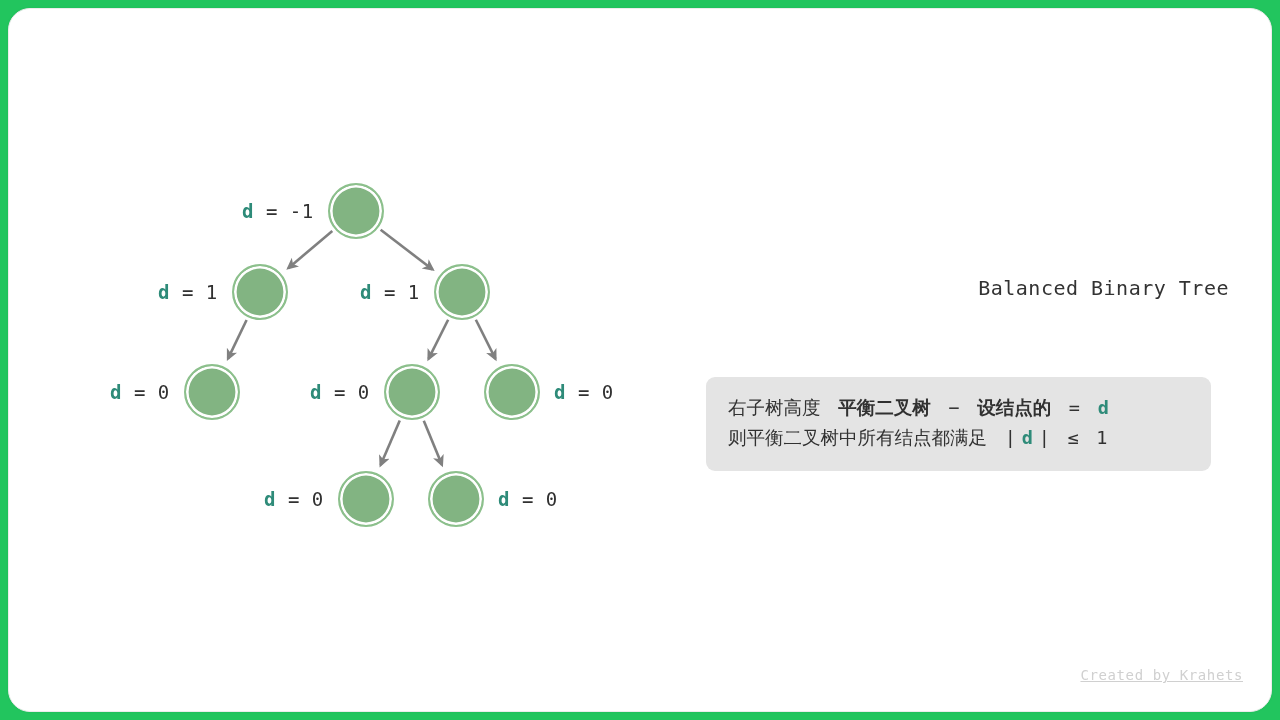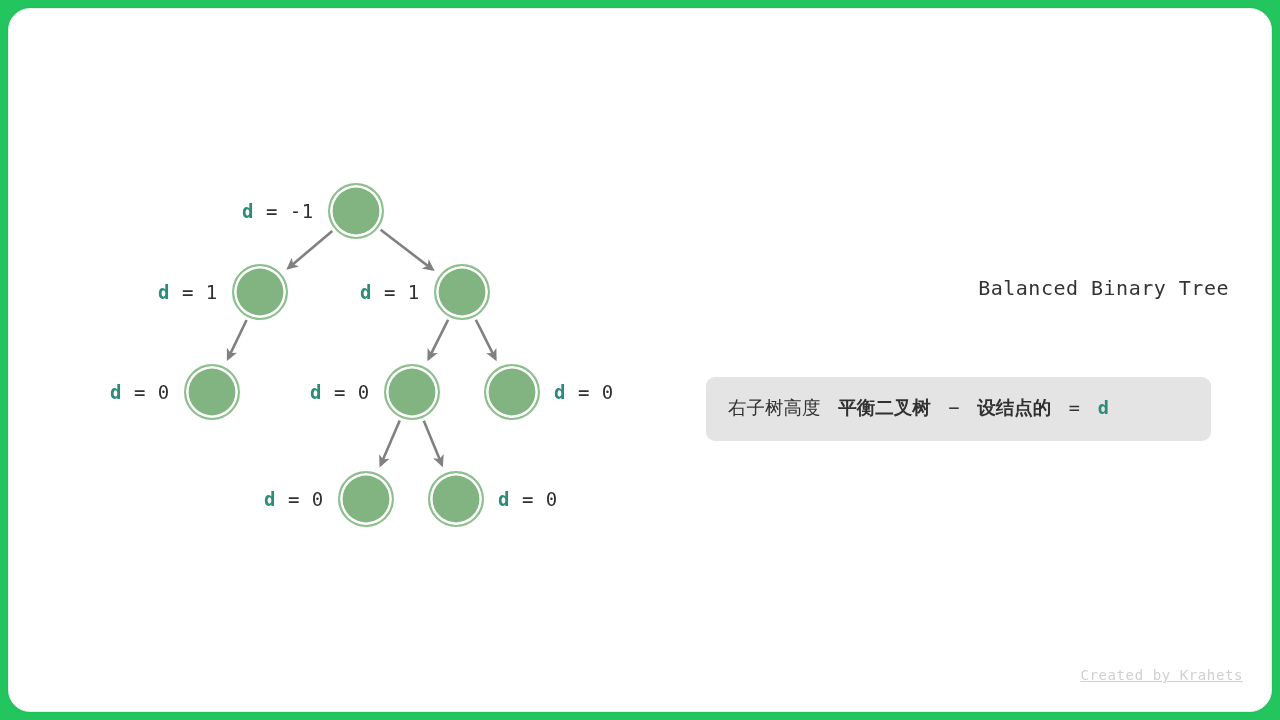--- a/index.html
+++ b/index.html
@@ -192,19 +192,30 @@
           <span class="b">平衡二叉树</span>
           <span>&nbsp;</span>
           <span class="mono">−</span>
           <span>&nbsp;</span>
           <span class="b">设结点的</span>
           <span>&nbsp;</span>
           <span class="mono">=</span>
           <span>&nbsp;</span>
           <span class="d">d</span>
         </div>
+        <div class="info-line">
+          <span>则平衡二叉树中所有结点都满足</span>
+          <span>&nbsp;</span>
+          <span class="mono">|</span>
+          <span class="d">d</span>
+          <span class="mono">|</span>
+          <span>&nbsp;</span>
+          <span class="mono">≤</span>
+          <span>&nbsp;</span>
+          <span class="mono">1</span>
+        </div>
       </div>
     </div>
 
     <div id="credit">Created by Krahets</div>
 
   </div>
 </div>
 
 </body></html>

